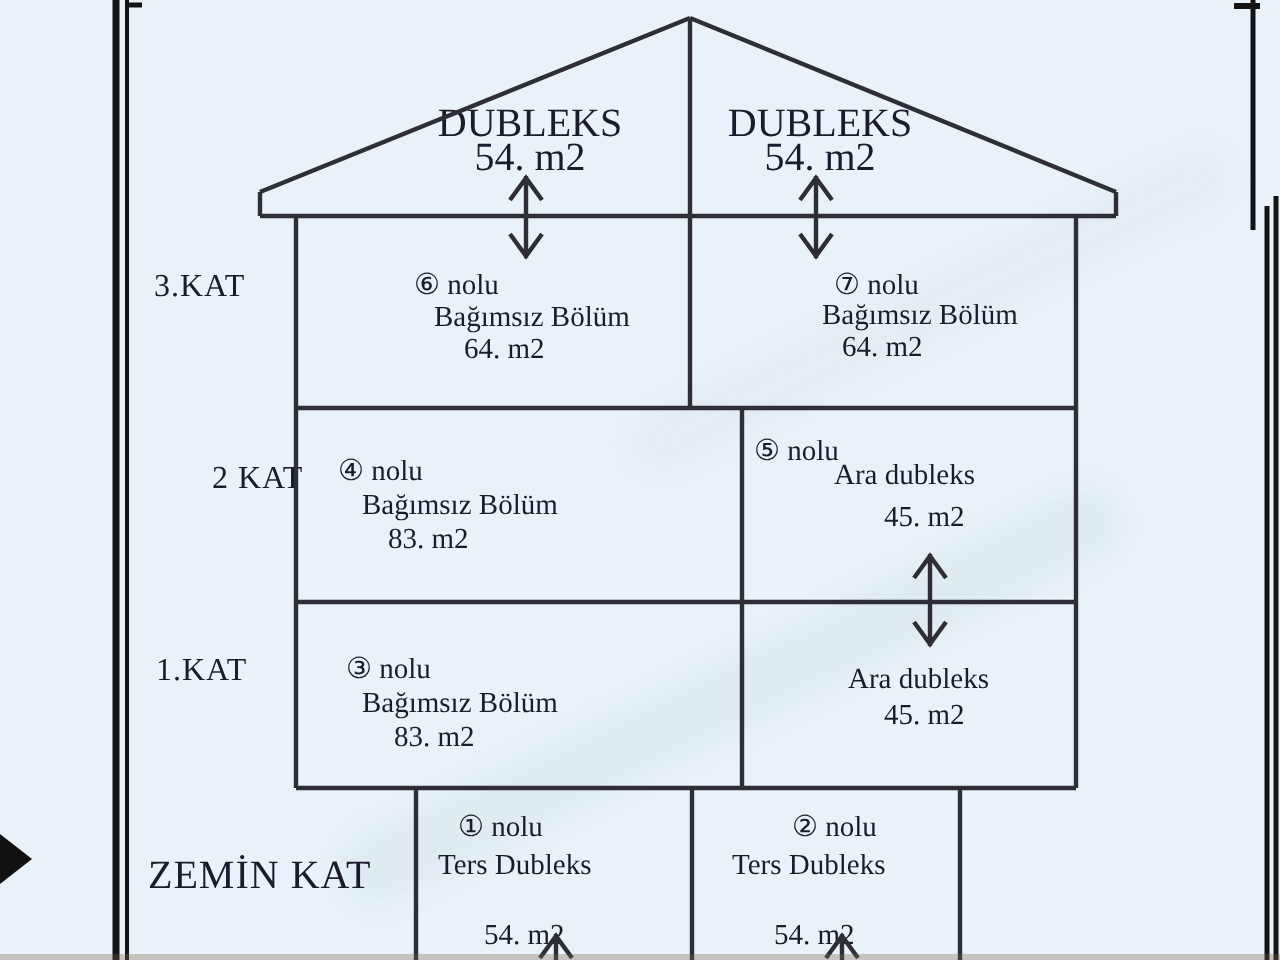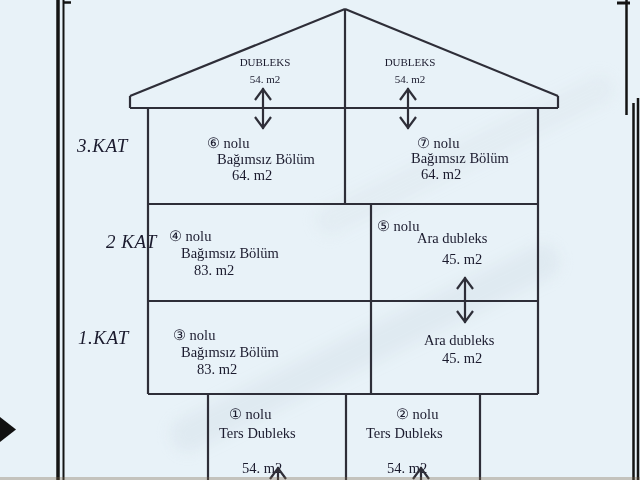--- a/index.html
+++ b/index.html
@@ -3,23 +3,23 @@
 <meta charset="utf-8">
 <style>
   html,body{margin:0;padding:0;background:#cfd8de;}
   .page{
     position:relative;width:640px;height:480px;overflow:hidden;
     background:#e8f2f8;
     font-family:"Liberation Serif","DejaVu Serif",serif;
     color:#1b1b2e;
   }
   .t{position:absolute;white-space:nowrap;line-height:1.05;z-index:2;}
-  .floor-label{font-size:19px;letter-spacing:.5px;font-style:italic;}
+  .floor-label{font-size:16px;letter-spacing:.5px;}
   .ground-label{font-size:20px;letter-spacing:.5px;}
-  .roof-label{font-size:11px;text-align:center;width:110px;line-height:17px;}
+  .roof-label{font-size:20px;text-align:center;width:110px;line-height:17px;}
   .cell{font-size:14.5px;}
   svg.overlay{position:absolute;left:0;top:0;z-index:5;pointer-events:none;}
   .wm{position:absolute;border-radius:22px;z-index:1;filter:blur(7px);}
   .wm1{left:150px;top:330px;width:430px;height:36px;background:rgba(175,188,198,.15);transform:rotate(-26deg);}
   .wm2{left:300px;top:140px;width:330px;height:30px;background:rgba(190,200,210,.13);transform:rotate(-26deg);}
   .bottom-smear{position:absolute;left:0;bottom:0;width:640px;height:3px;background:rgba(125,100,70,.33);z-index:6;}
 </style>
 </head>
 <body>
 
@@ -65,20 +65,21 @@
       <path d="M633.5,103 L633.5,480" stroke-width="2.5"></path>
       <path d="M638,98 L638,480" stroke-width="2.5"></path>
     </g>
 
     <polygon points="0,417 16,429.5 0,442" fill="#111"></polygon>
   </svg>
 
   <div class="t floor-label" style="left:77px;top:136px;">3.KAT</div>
   <div class="t floor-label" style="left:78px;top:232px;margin-left:28px;">2 KAT</div>
   <div class="t floor-label" style="left:78px;top:328px;">1.KAT</div>
+  <div class="t ground-label" style="left:74px;top:428px;">ZEMİN KAT</div>
 
   <div class="t roof-label" style="left:210px;top:54px;">
     <div>DUBLEKS</div>
     <div>54. m2</div>
   </div>
   <div class="t roof-label" style="left:355px;top:54px;">
     <div>DUBLEKS</div>
     <div>54. m2</div>
   </div>
 

